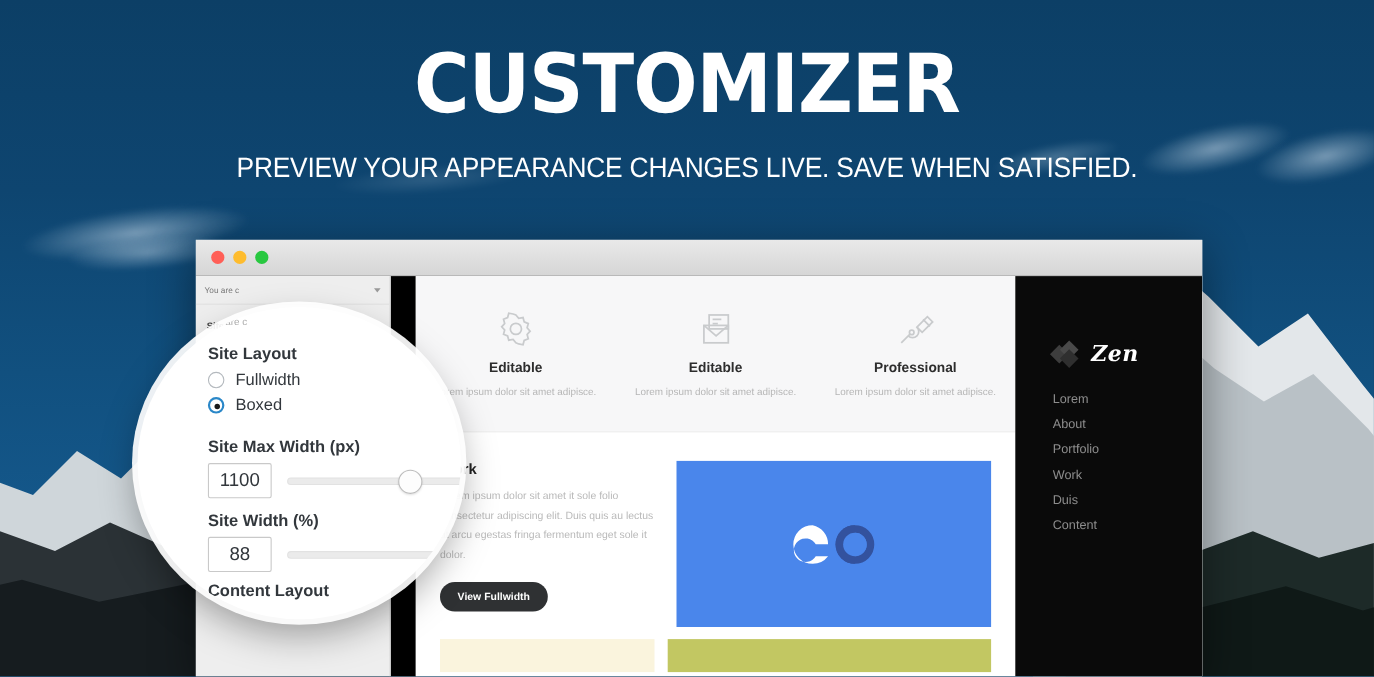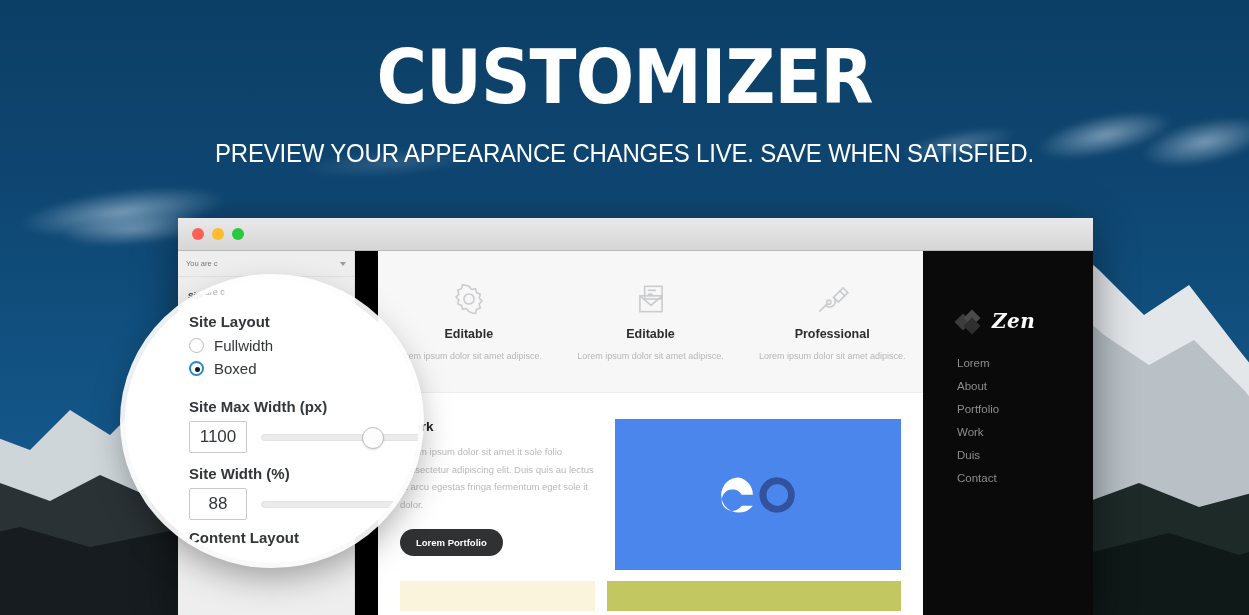--- a/index.html
+++ b/index.html
@@ -350,21 +350,21 @@
             </div>
             <div class="feature-title">Professional</div>
             <div class="feature-text">Lorem ipsum dolor sit amet adipisce.</div>
           </div>
         </div>
 
         <div id="work-row">
           <div id="work-col">
             <div id="work-title">Work</div>
             <div id="work-text">Lorem ipsum dolor sit amet it sole folio consectetur adipiscing elit. Duis quis au lectus at arcu egestas fringa fermentum eget sole it dolor.</div>
-            <div id="portfolio-btn">Lorem Portfolio</div>
+            <div id="portfolio-btn">View Fullwidth</div>
           </div>
           <div id="tiles">
             <div class="tile-blue">
               <svg width="96" height="52" viewBox="0 0 120 64">
                 <path d="M36 10a22 22 0 1 0 0 44 22 22 0 0 0 17.5-8.6h-14a13.4 13.4 0 1 1 0-13.8h14A22 22 0 0 0 36 10z" fill="#ffffff"></path>
                 <path d="M84 10a22 22 0 0 0-22 22 22 22 0 0 0 22 22 22 22 0 0 0 0-44zm0 8.6a13.4 13.4 0 1 1 0 26.8 13.4 13.4 0 0 1 0-26.8z" fill="#33529e"></path>
                 <path d="M62 32a22 22 0 0 1 22-22v44a22 22 0 0 1-22-22z" fill="#33529e"></path>
                 <circle cx="84" cy="32" r="13.4" fill="#4a86eb"></circle>
               </svg>
             </div>
@@ -384,21 +384,21 @@
             <span class="diamond d2"></span>
             <span class="diamond d3"></span>
           </span>
           <span id="brand-name">Zen</span>
         </div>
         <div class="nav-item">Lorem</div>
         <div class="nav-item">About</div>
         <div class="nav-item">Portfolio</div>
         <div class="nav-item">Work</div>
         <div class="nav-item">Duis</div>
-        <div class="nav-item">Contact</div>
+        <div class="nav-item">Content</div>
       </div>
     </div>
   </div>
 </div>
 
 <div id="magnifier">
   <div id="mag-inner">
 
     <div style="position:absolute; left:62px; top:8px;" id="mag-top-faint">You are c</div>
 

